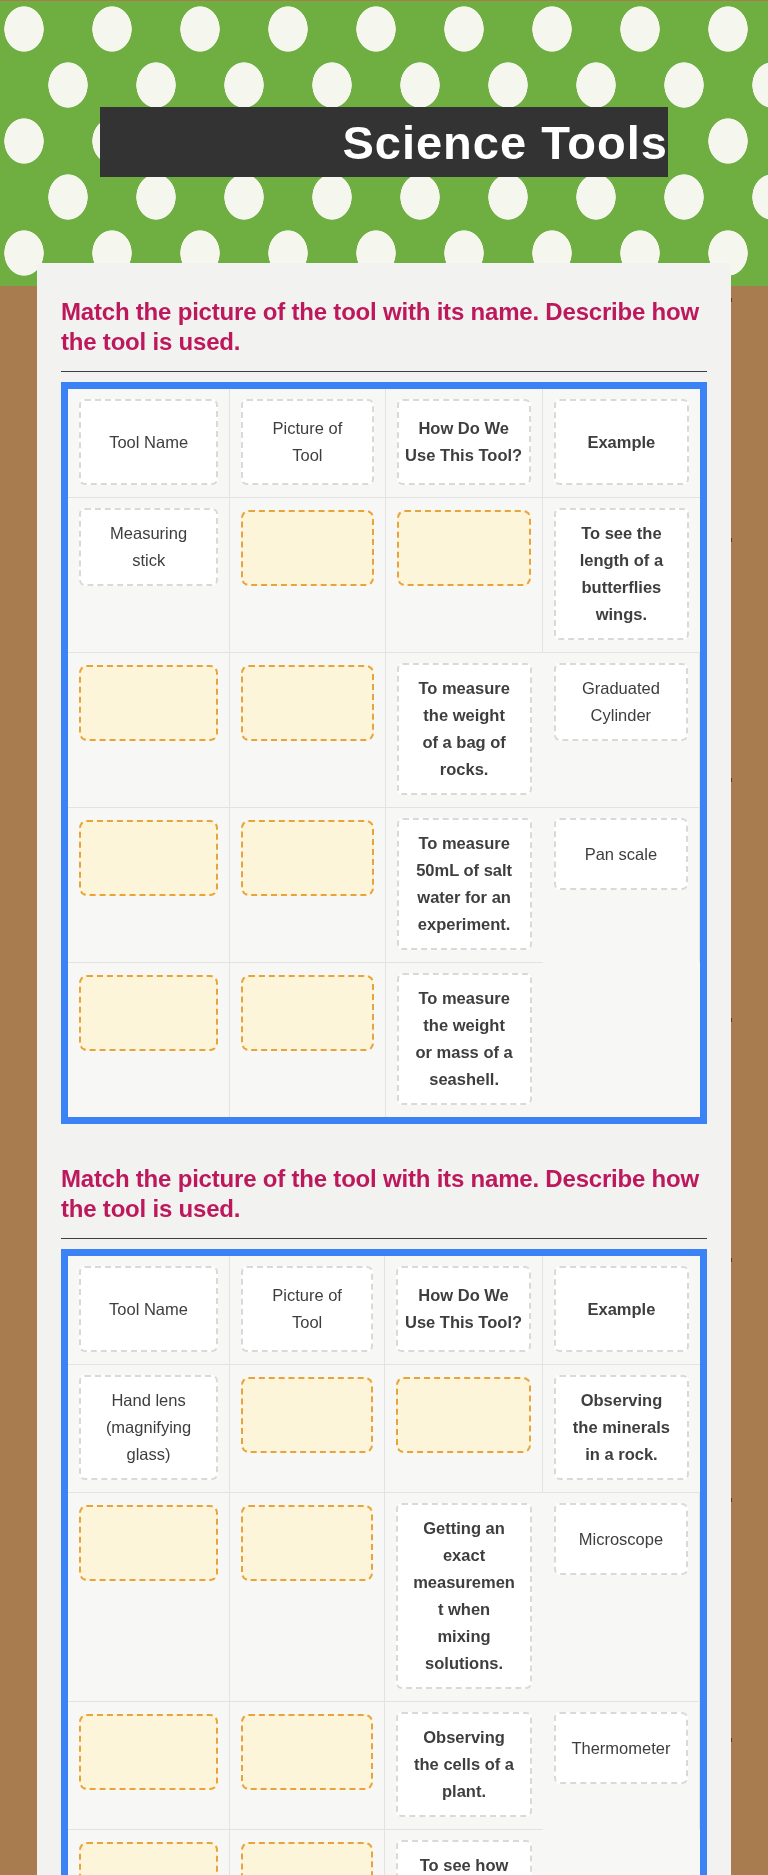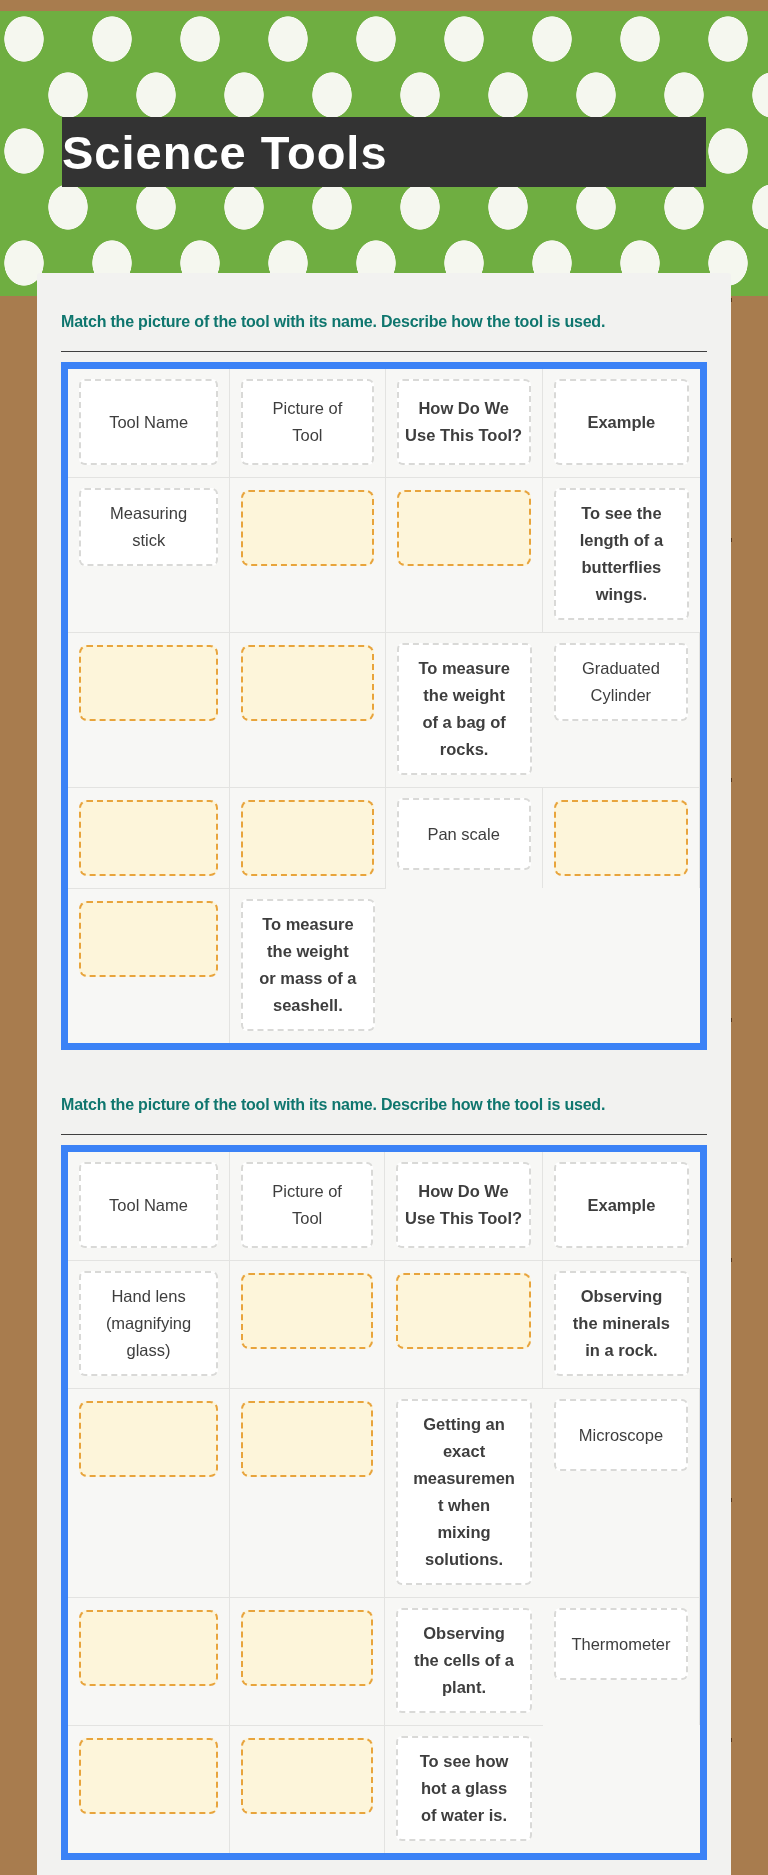--- a/index.html
+++ b/index.html
@@ -18,36 +18,36 @@
   }
   .band{
     height:285px;
     background-color:#6fae41;
     background-image:
       radial-gradient(ellipse 20px 23px at 24px 28px, #f5f7ef 97%, transparent 100%),
       radial-gradient(ellipse 20px 23px at 68px 84px, #f5f7ef 97%, transparent 100%);
     background-size:88px 112px;
   }
   .banner{
-    width:644px;height:70px;margin:11px auto;position:relative;top:106px;
+    width:568px;height:70px;margin:1px auto;position:relative;top:106px;
     background:#333333;
-    display:flex;align-items:center;justify-content:flex-start;
+    display:flex;align-items:center;justify-content:flex-end;
   }
   .banner-title{
     color:#ffffff;font-size:47px;font-weight:bold;letter-spacing:1px;
   }
   .card{
     position:relative;width:646px;margin:-23px auto 0 auto;
     background:#f2f2f0;border-radius:3px;
     padding:34px 24px 30px 24px;
   }
   .section{margin-bottom:40px;}
   .section:last-child{margin-bottom:0;}
   .prompt{
-    color:#0f766e;font-size:16px;font-weight:bold;line-height:30px;
+    color:#be185d;font-size:24px;font-weight:bold;line-height:30px;
     max-width:640px;letter-spacing:-0.2px;
   }
   .rule{border:none;border-top:1px solid #3f3f3f;margin:14px 0 10px 0;}
   .mtable{
     background:#f7f7f5;border:7px solid #3b82f6;
     display:grid;grid-template-columns:162fr 155fr 157fr 157fr;
   }
   .cell{
     padding:10px 11px 12px 11px;
     border-right:1px solid #e3e3e1;border-top:1px solid #e3e3e1;
@@ -133,20 +133,23 @@
 
       <div class="cell c1">
         <div class="label-box">Graduated Cylinder</div>
       </div>
       <div class="cell c2">
         <div class="drop-box"></div>
       </div>
       <div class="cell c3">
         <div class="drop-box"></div>
       </div>
+      <div class="cell c4">
+        <div class="label-box">To measure 50mL of salt water for an experiment.</div>
+      </div>
 
       <div class="cell c1">
         <div class="label-box">Pan scale</div>
       </div>
       <div class="cell c2">
         <div class="drop-box"></div>
       </div>
       <div class="cell c3">
         <div class="drop-box"></div>
       </div>

